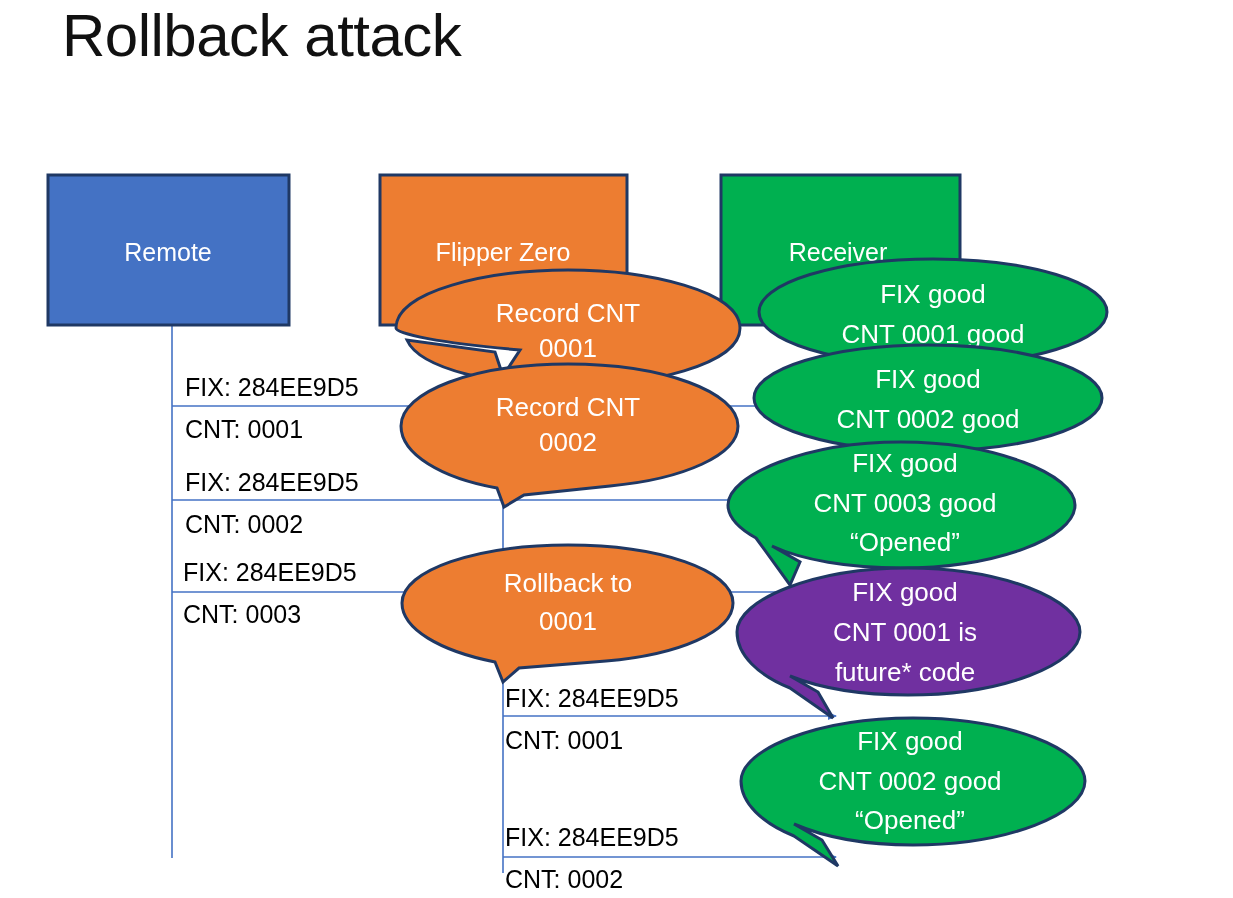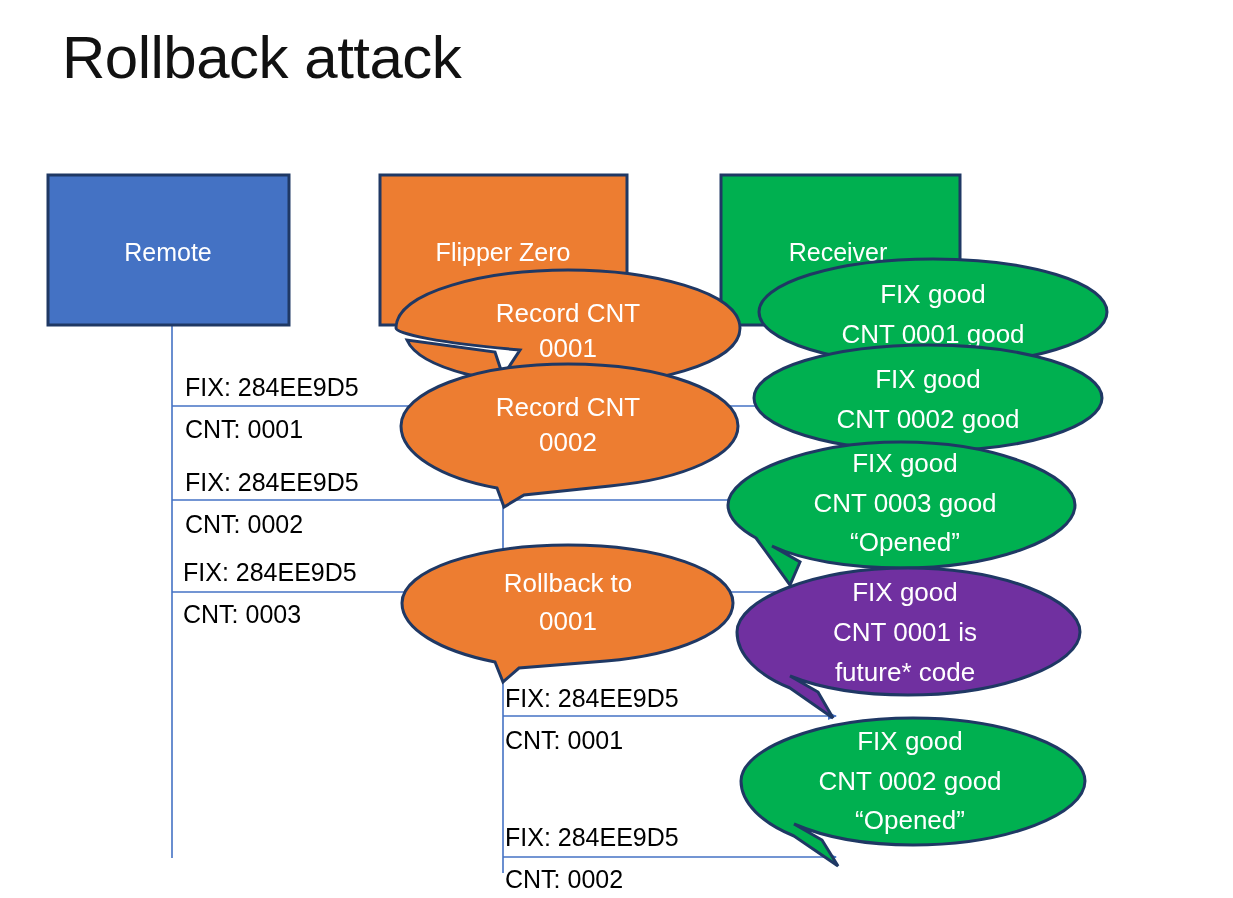--- a/index.html
+++ b/index.html
@@ -1,20 +1,20 @@
 <!DOCTYPE html>
 <html><head>
 <meta charset="utf-8">
 <style>
   html,body{margin:0;padding:0;background:#ffffff;}
   body{width:1233px;height:898px;overflow:hidden;
        font-family:"Liberation Sans","DejaVu Sans",sans-serif;}
   #stage{position:relative;width:1233px;height:898px;background:#fff;}
   #title{
-    position:absolute;left:62px;top:22px;
+    position:absolute;left:62px;top:0;
     font-size:60px;line-height:72px;color:#111111;font-weight:400;
     letter-spacing:-0.5px;
   }
   svg.diagram{position:absolute;left:0;top:0;width:1233px;height:898px;}
   .boxLabel{fill:#ffffff;font-size:25px;font-family:"Liberation Sans","DejaVu Sans",sans-serif;}
   .bubbleText{fill:#ffffff;font-size:26px;font-family:"Liberation Sans","DejaVu Sans",sans-serif;}
   .msgText{fill:#000000;font-size:25px;font-family:"Liberation Sans","DejaVu Sans",sans-serif;}
 </style>
 </head>
 <body>

